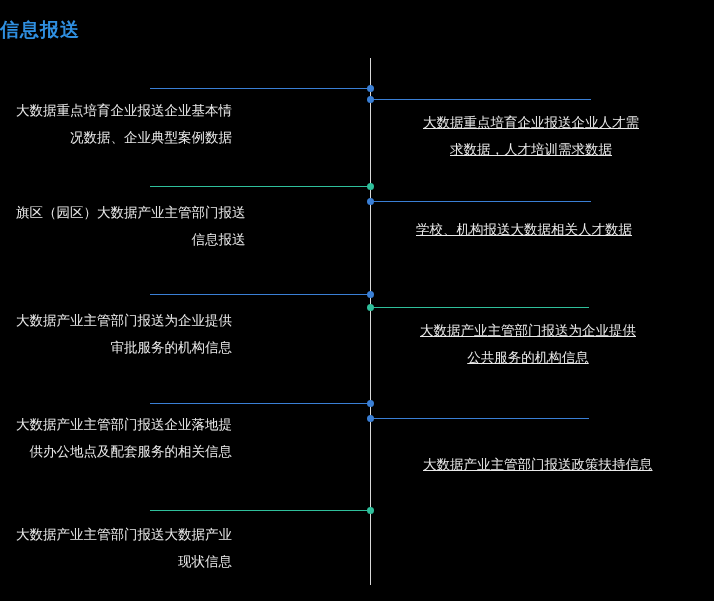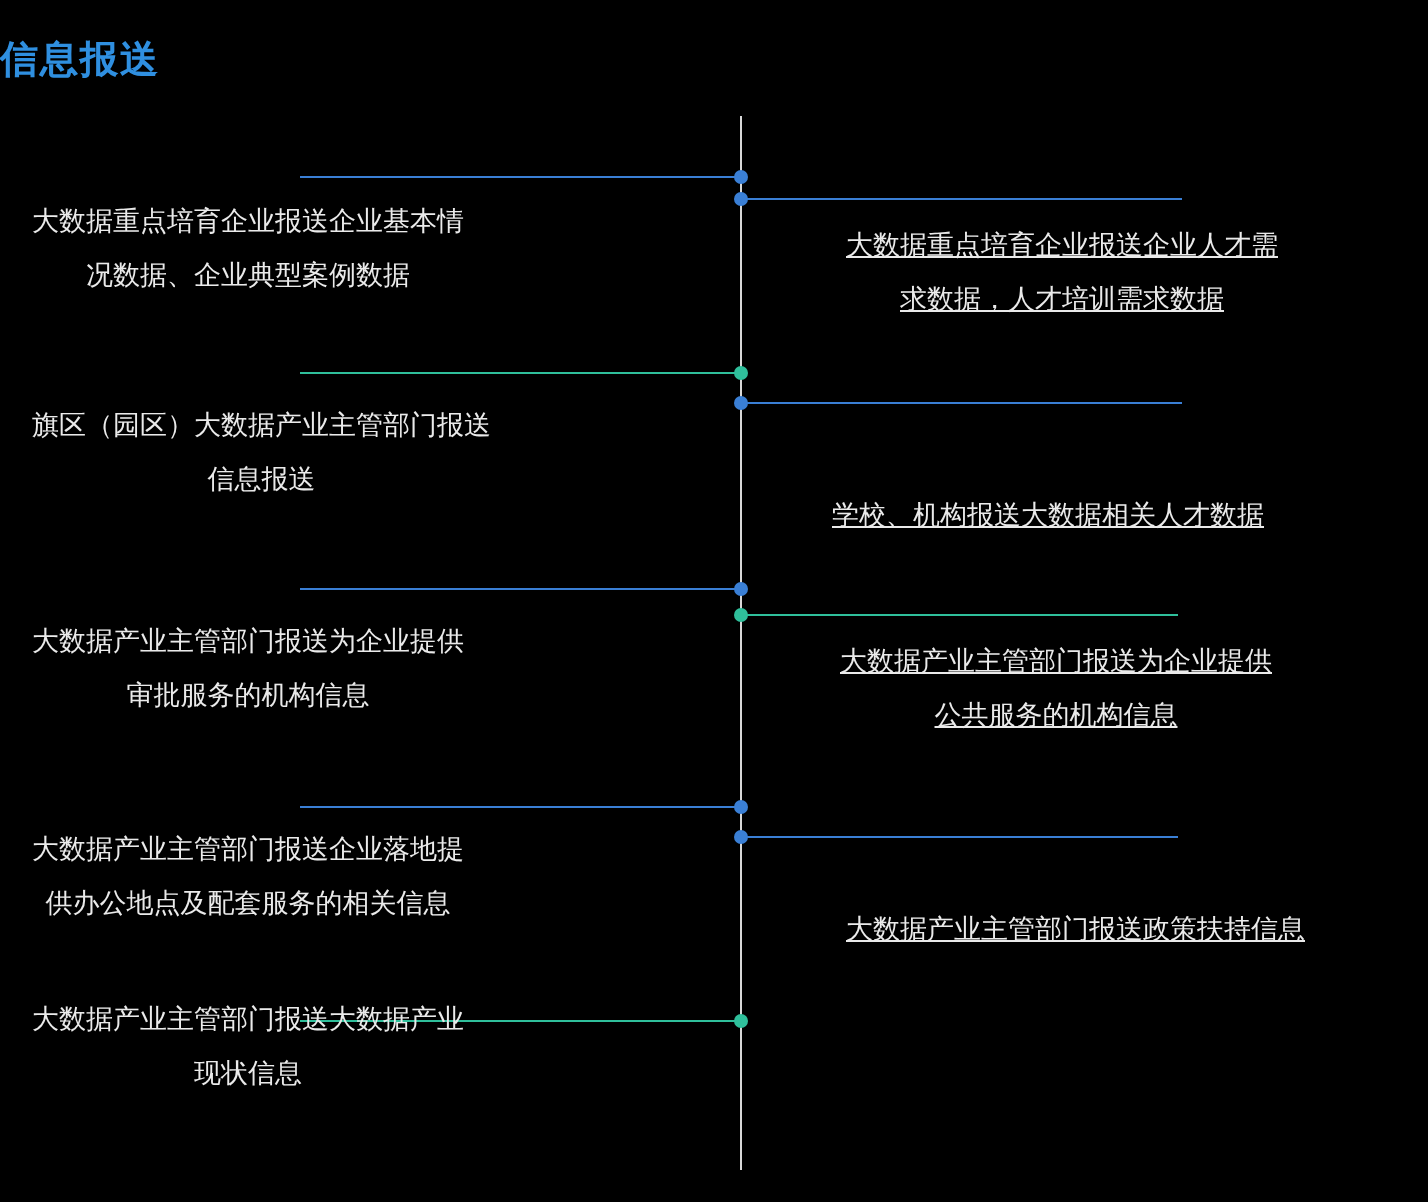--- a/index.html
+++ b/index.html
@@ -49,21 +49,21 @@
     border-radius: 50%;
   }
   .label {
     position: absolute;
     font-size: 13.5px;
     line-height: 27px;
     color: #eaeaea;
     white-space: pre-line;
   }
   .label.left {
-    text-align: center;
+    text-align: right;
   }
   .label.right {
     text-align: center;
     text-decoration: underline;
   }
 </style>
 </head>
 <body>
 
 <div id="stage">
@@ -77,34 +77,34 @@
       <div class="branch" style="left: 371px; top: 99px; width: 220px; background: rgb(58, 127, 213);"></div>
       <div class="node" style="left: 367px; top: 96px; background: rgb(58, 127, 213);"></div>
       <div class="label right" style="left: 423px; top: 109px;">大数据重点培育企业报送企业人才需
 求数据，人才培训需求数据</div>
       <div class="branch" style="left: 150px; top: 186px; width: 220px; background: rgb(47, 191, 155);"></div>
       <div class="node" style="left: 367px; top: 183px; background: rgb(47, 191, 155);"></div>
       <div class="label left" style="left: 16px; top: 199px;">旗区（园区）大数据产业主管部门报送
 信息报送</div>
       <div class="branch" style="left: 371px; top: 201px; width: 220px; background: rgb(58, 127, 213);"></div>
       <div class="node" style="left: 367px; top: 198px; background: rgb(58, 127, 213);"></div>
-      <div class="label right" style="left: 416px; top: 216px; margin-top: 28px;">学校、机构报送大数据相关人才数据</div>
+      <div class="label right" style="left: 416px; top: 216px;">学校、机构报送大数据相关人才数据</div>
       <div class="branch" style="left: 150px; top: 294px; width: 220px; background: rgb(58, 127, 213);"></div>
       <div class="node" style="left: 367px; top: 291px; background: rgb(58, 127, 213);"></div>
       <div class="label left" style="left: 16px; top: 307px;">大数据产业主管部门报送为企业提供
 审批服务的机构信息</div>
       <div class="branch" style="left: 371px; top: 307px; width: 218px; background: rgb(47, 191, 155);"></div>
       <div class="node" style="left: 367px; top: 304px; background: rgb(47, 191, 155);"></div>
       <div class="label right" style="left: 420px; top: 317px;">大数据产业主管部门报送为企业提供
 公共服务的机构信息</div>
       <div class="branch" style="left: 150px; top: 403px; width: 220px; background: rgb(58, 127, 213);"></div>
       <div class="node" style="left: 367px; top: 400px; background: rgb(58, 127, 213);"></div>
       <div class="label left" style="left: 16px; top: 411px;">大数据产业主管部门报送企业落地提
 供办公地点及配套服务的相关信息</div>
       <div class="branch" style="left: 371px; top: 418px; width: 218px; background: rgb(58, 127, 213);"></div>
       <div class="node" style="left: 367px; top: 415px; background: rgb(58, 127, 213);"></div>
       <div class="label right" style="left: 423px; top: 451px;">大数据产业主管部门报送政策扶持信息</div>
       <div class="branch" style="left: 150px; top: 510px; width: 220px; background: rgb(47, 191, 155);"></div>
       <div class="node" style="left: 367px; top: 507px; background: rgb(47, 191, 155);"></div>
-      <div class="label left" style="left: 16px; top: 496px;">大数据产业主管部门报送大数据产业
+      <div class="label left" style="left: 16px; top: 521px;">大数据产业主管部门报送大数据产业
 现状信息</div>
     </div>
 </div>
 
 </body></html>

